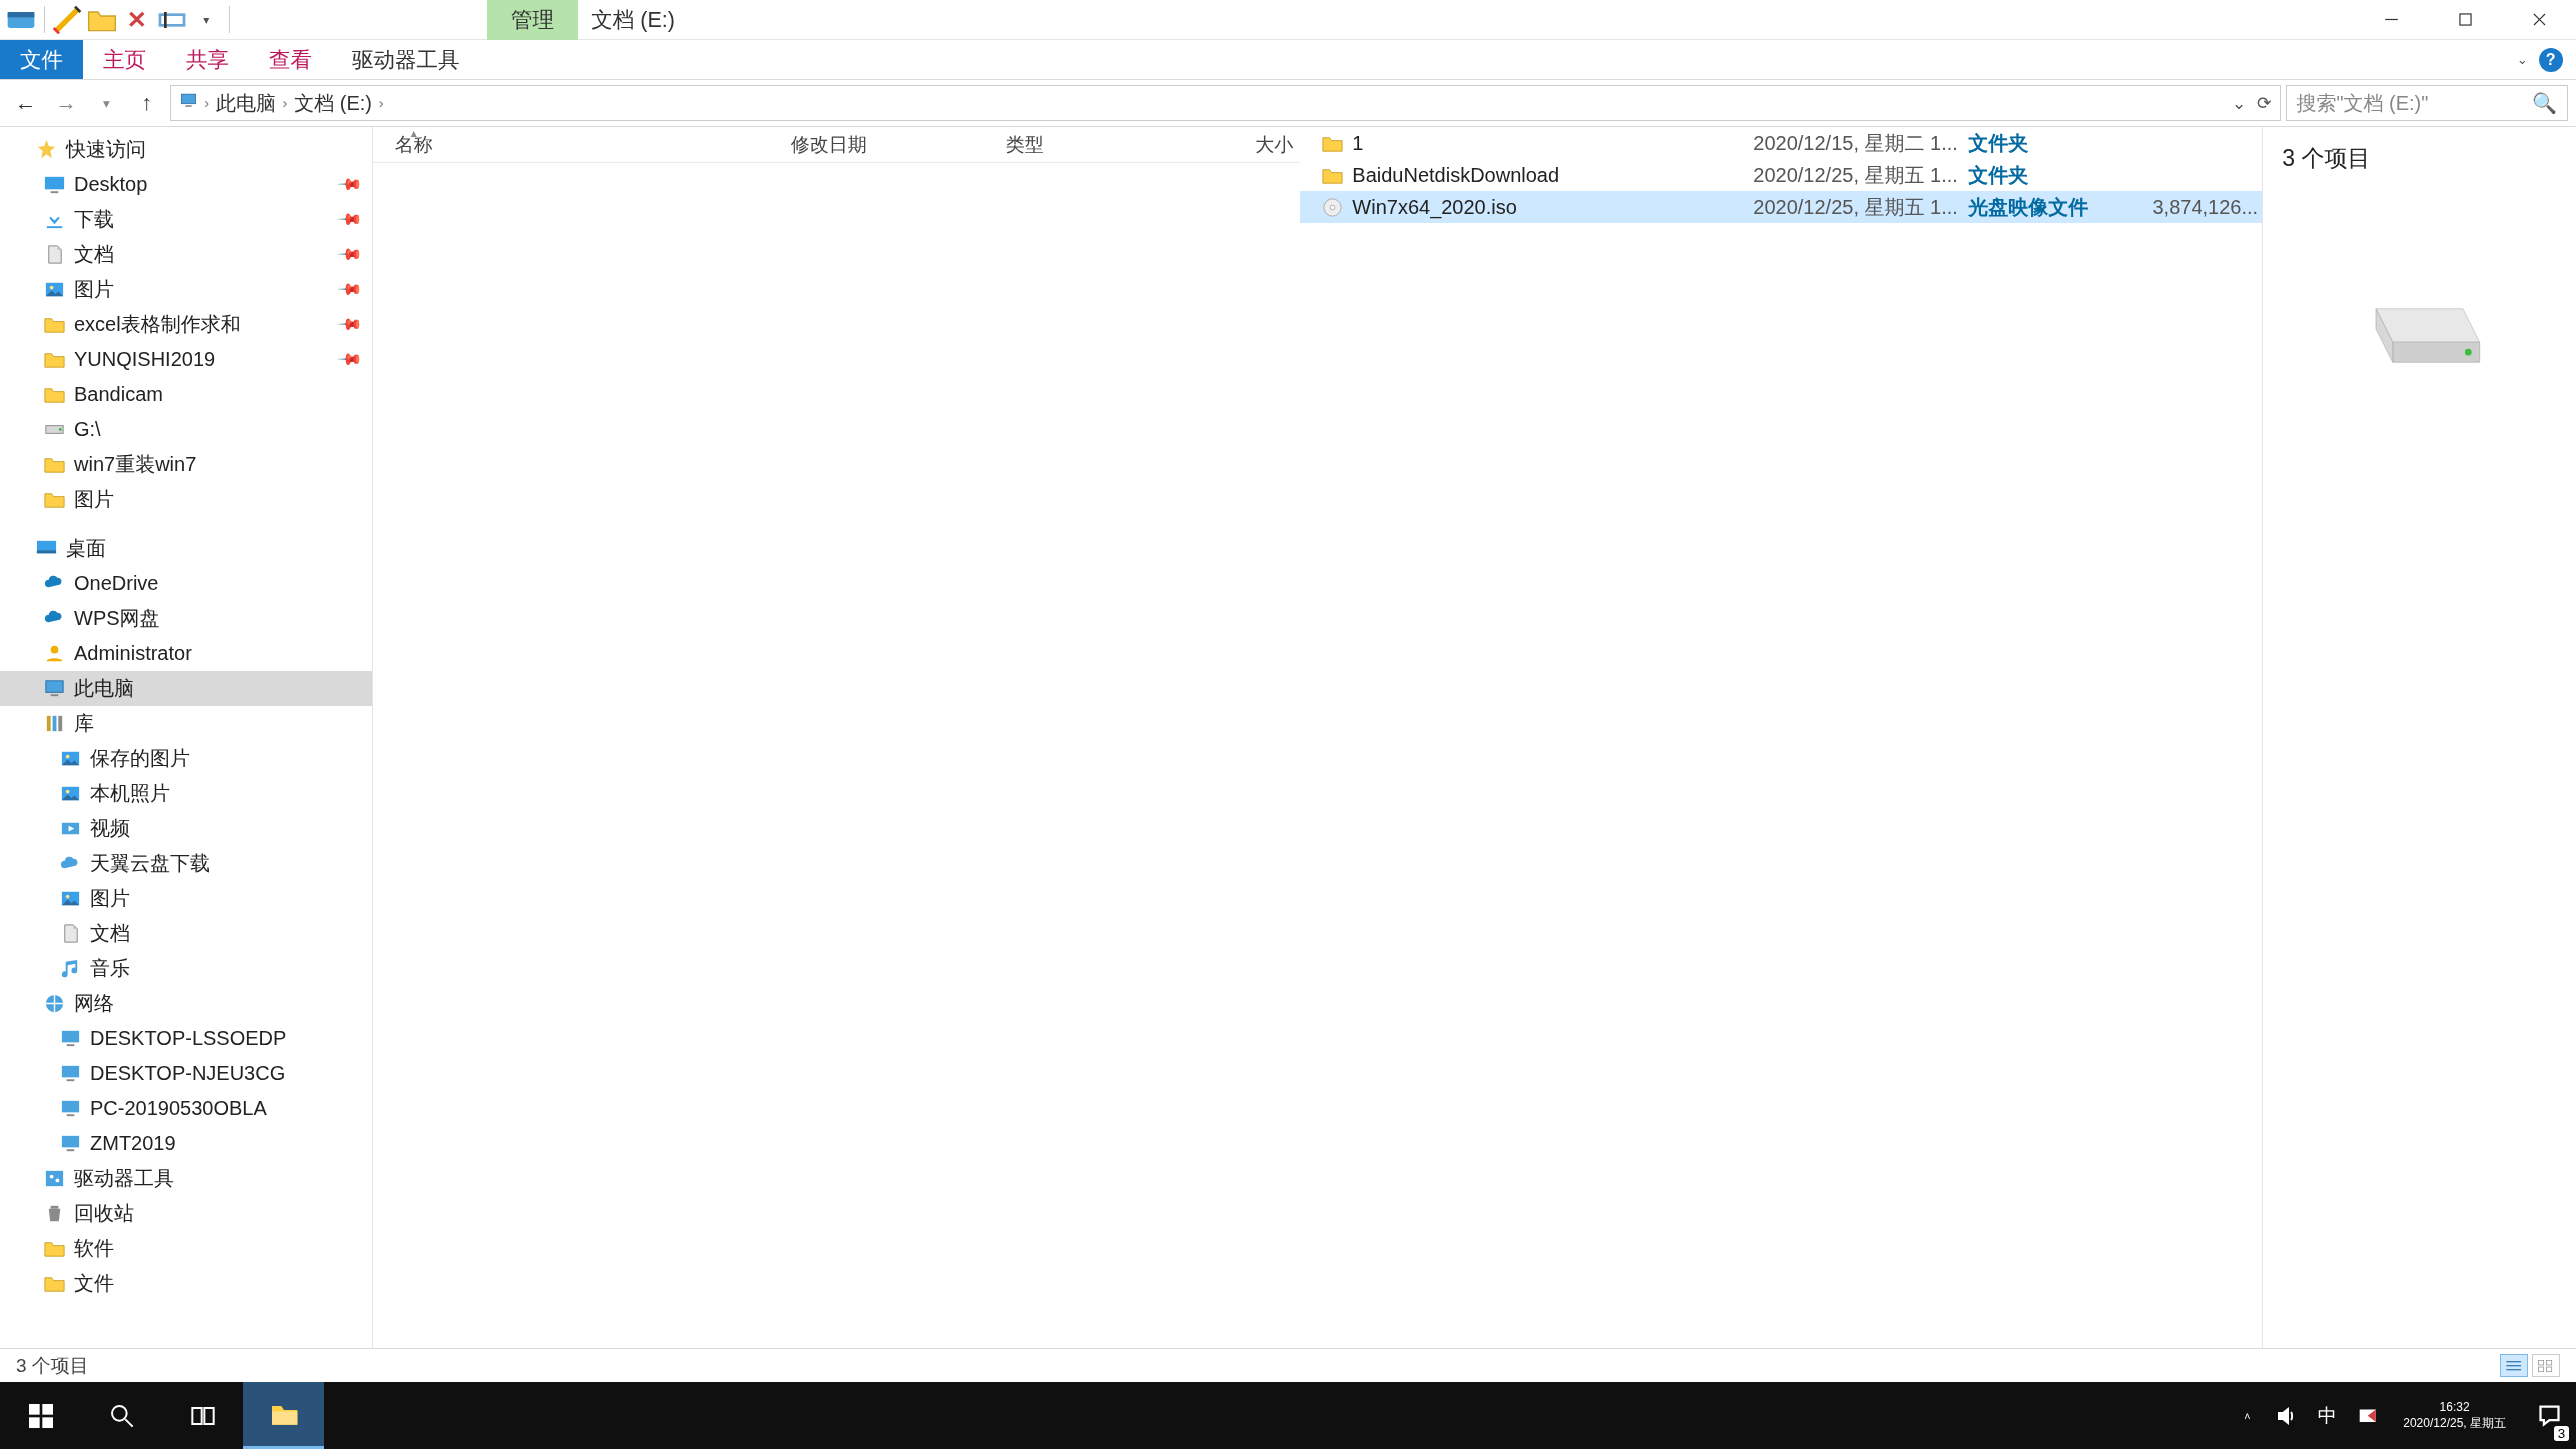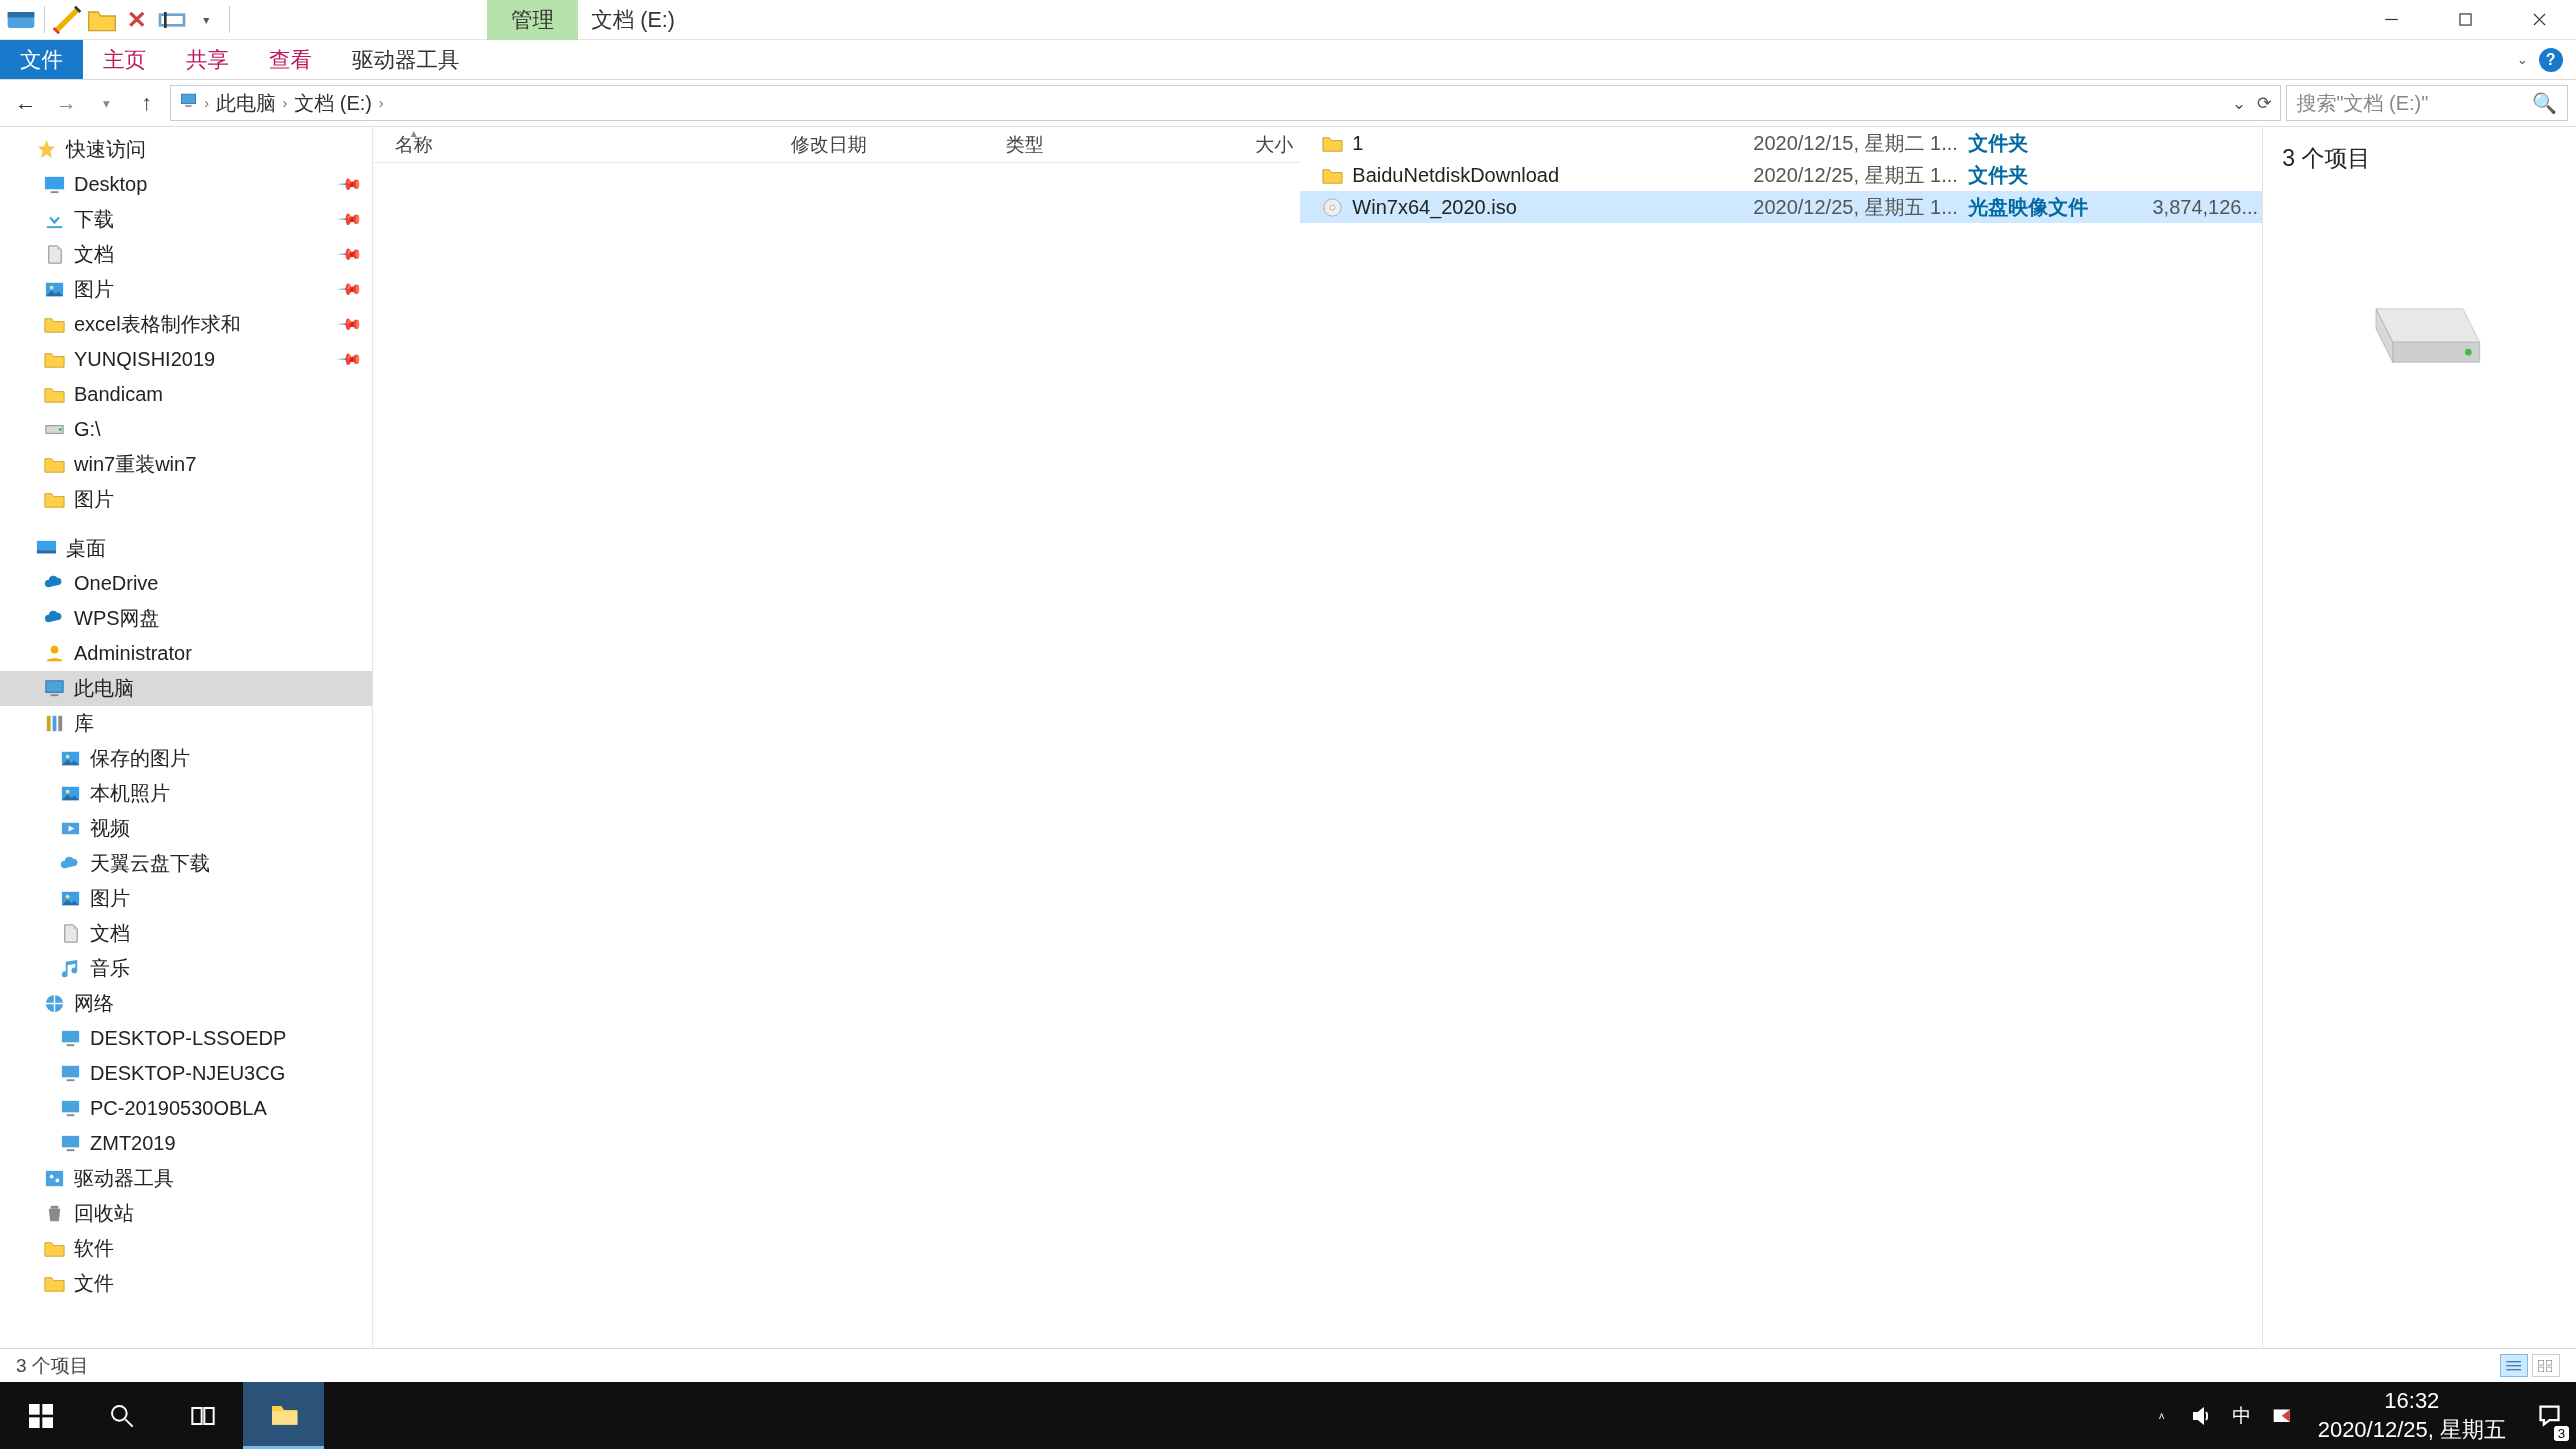--- a/index.html
+++ b/index.html
@@ -80,21 +80,21 @@
 .vt { width: 28px; height: 23px; border: 0.7px solid #ccc; display: flex; align-items: center; justify-content: center; }
 .vt.active { background: #cde8ff; border-color: #7fb9e8; }
 
 
 .taskbar { height: 67px; background: #101010; display: flex; align-items: center; color: #fff; }
 .tb-btn { width: 81px; height: 100%; display: flex; align-items: center; justify-content: center; }
 .tb-btn.active { background: #2b5278; border-bottom: 3.4px solid #76b9ed; }
 .tb-btn svg { width: 32px; height: 32px; }
 .tray { margin-left: auto; display: flex; align-items: center; height: 100%; padding-right: 0; }
 .tray-icon { width: 40px; height: 100%; display: flex; align-items: center; justify-content: center; color: #fff; }
-.clock { padding: 0 16px; text-align: center; font-size: 22px; line-height: 1.3; }
+.clock { padding: 0 16px; text-align: center; font-size: 12px; line-height: 1.3; }
 .notif { width: 54px; height: 100%; display: flex; align-items: center; justify-content: center; position: relative; }
 .notif-badge { position: absolute; bottom: 8px; right: 6.7px; background: #fff; color: #000; border-radius: 2.7px; font-size: 13.4px; padding: 0 4px; }
 
 .folder-svg { fill: #ffcf48; }
 .folder-stroke { stroke: #caa32a; stroke-width: 1; }
 </style>
 </head>
 <body>
 
 <div class="window">

